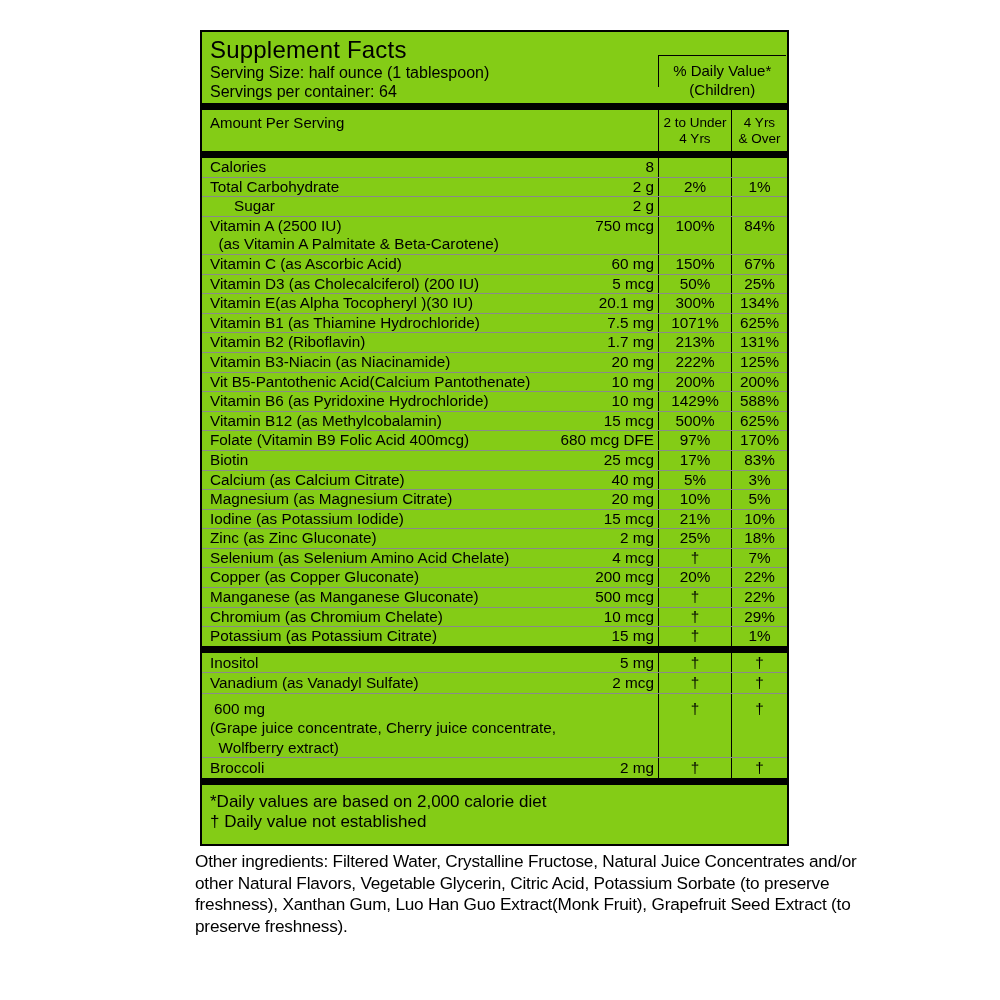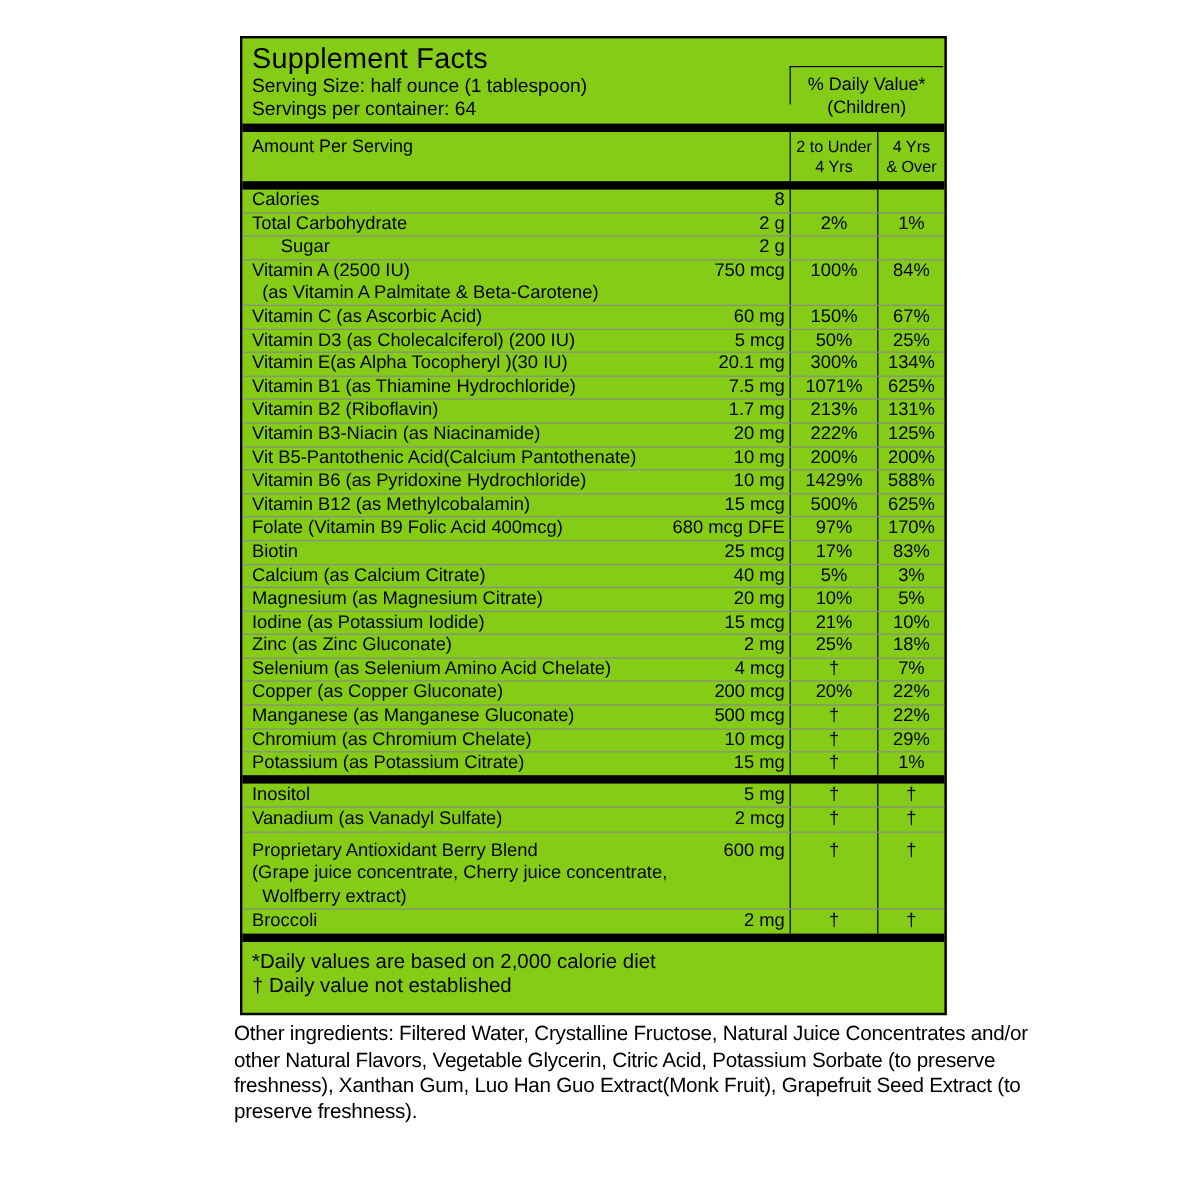--- a/index.html
+++ b/index.html
@@ -441,21 +441,20 @@
               <span class="name-text">Vanadium (as Vanadyl Sulfate)</span>
               <span class="amount-text">2 mcg</span>
             </div>
           </div>
           <div class="cell-dv c1">†</div>
           <div class="cell-dv c2">†</div>
         </div>
         <div class="row pad-top">
           <div class="cell-name">
             <div class="name-line">
-              <span class="name-text">Proprietary Antioxidant Berry Blend</span>
               <span class="amount-text">600 mg</span>
             </div>
             <div class="extra-line">(Grape juice concentrate, Cherry juice concentrate,</div>
             <div class="extra-line">  Wolfberry extract)</div>
           </div>
           <div class="cell-dv c1">†</div>
           <div class="cell-dv c2">†</div>
         </div>
         <div class="row">
           <div class="cell-name">

